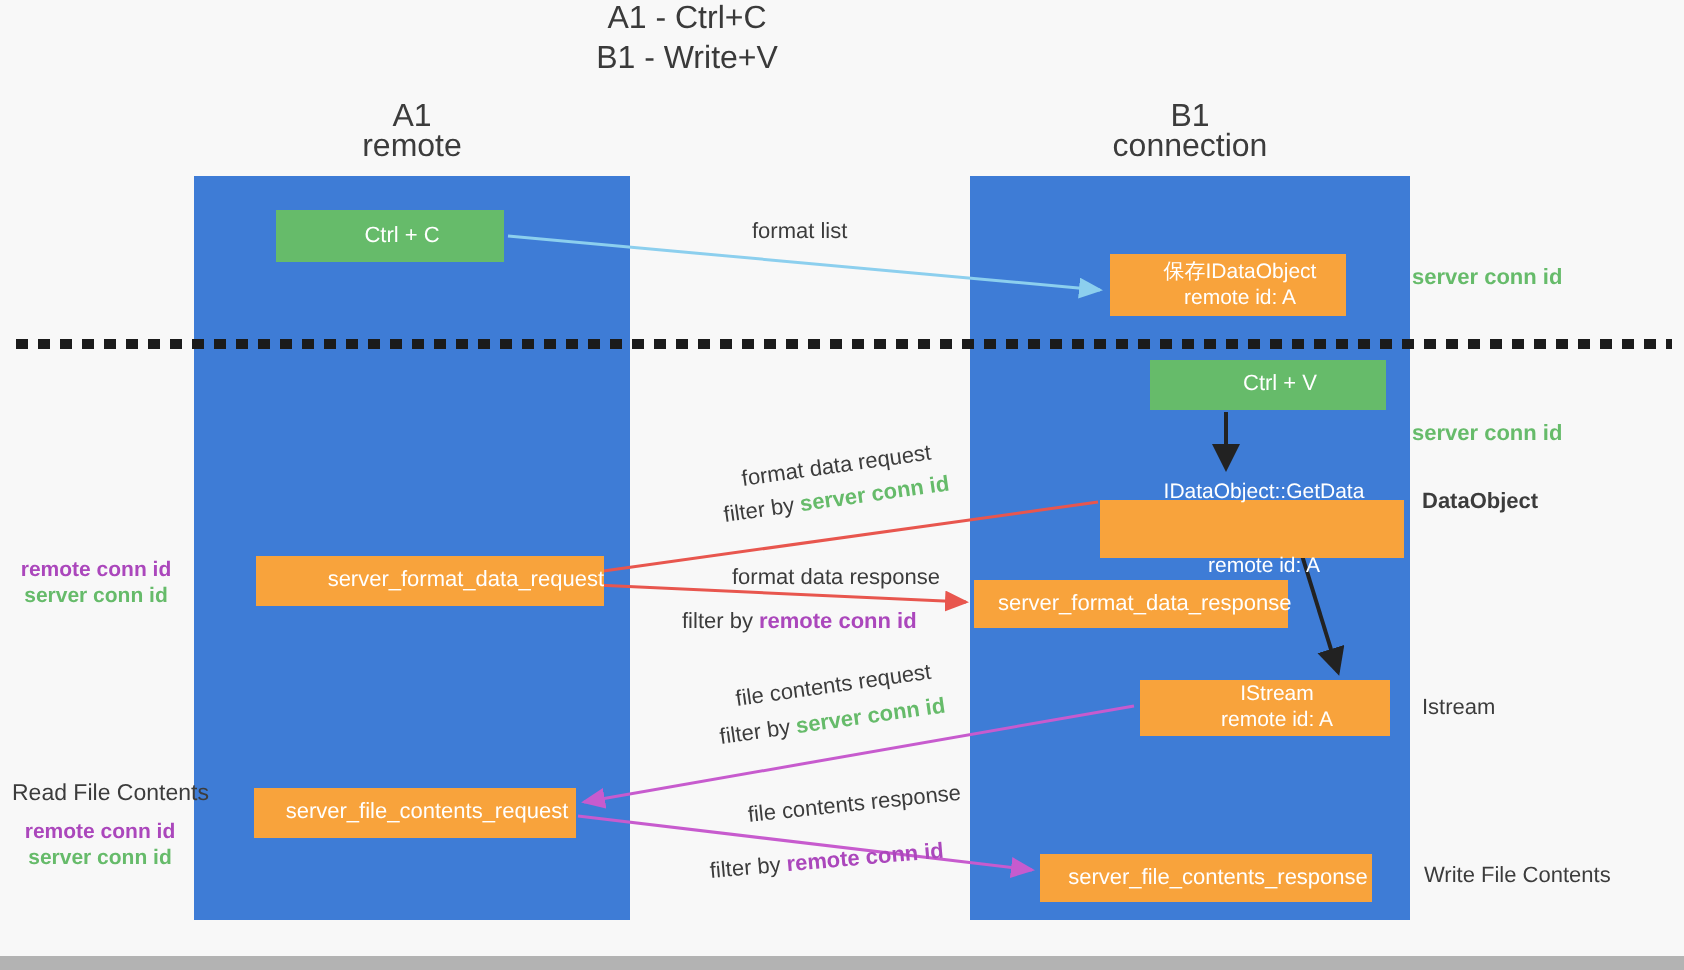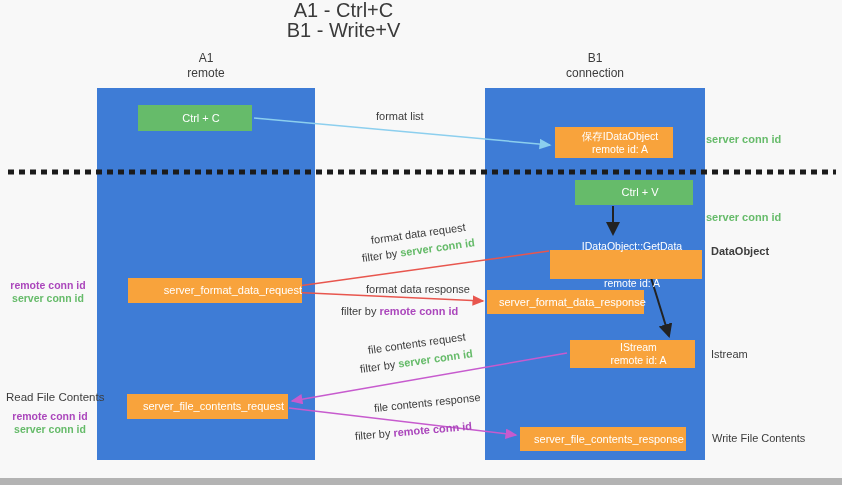--- a/index.html
+++ b/index.html
@@ -4,24 +4,24 @@
 <style>
   * { margin:0; padding:0; box-sizing:border-box; }
   html,body { background:#e9e9e9; }
   body { font-family:"Liberation Sans", sans-serif; }
   .canvas {
     position:relative; width:842px; height:485px;
     background:#f8f8f8; overflow:hidden; margin:0 auto;
   }
   .title {
     position:absolute; left:0; top:8; width:687px;
-    text-align:center; font-size:20px; color:#3a3a3a; line-height:20px;
+    text-align:center; font-size:16px; color:#3a3a3a; line-height:20px;
   }
   .lane-header {
-    position:absolute; text-align:center; font-size:12px; color:#3c3c3c; line-height:15px; top:51px;
+    position:absolute; text-align:center; font-size:16px; color:#3c3c3c; line-height:15px; top:51px;
   }
   .lane { position:absolute; top:88px; height:372px; background:var(--lane-blue); }
   .node {
     position:absolute; color:#fff; text-align:center;
     display:flex; flex-direction:column; justify-content:center;
     font-size:11px; line-height:13px;padding-left:12px;
   }
   .node.green  { background:var(--node-green); }
   .node.orange { background:var(--node-orange); }
   .node .small { font-size:10.5px; }

